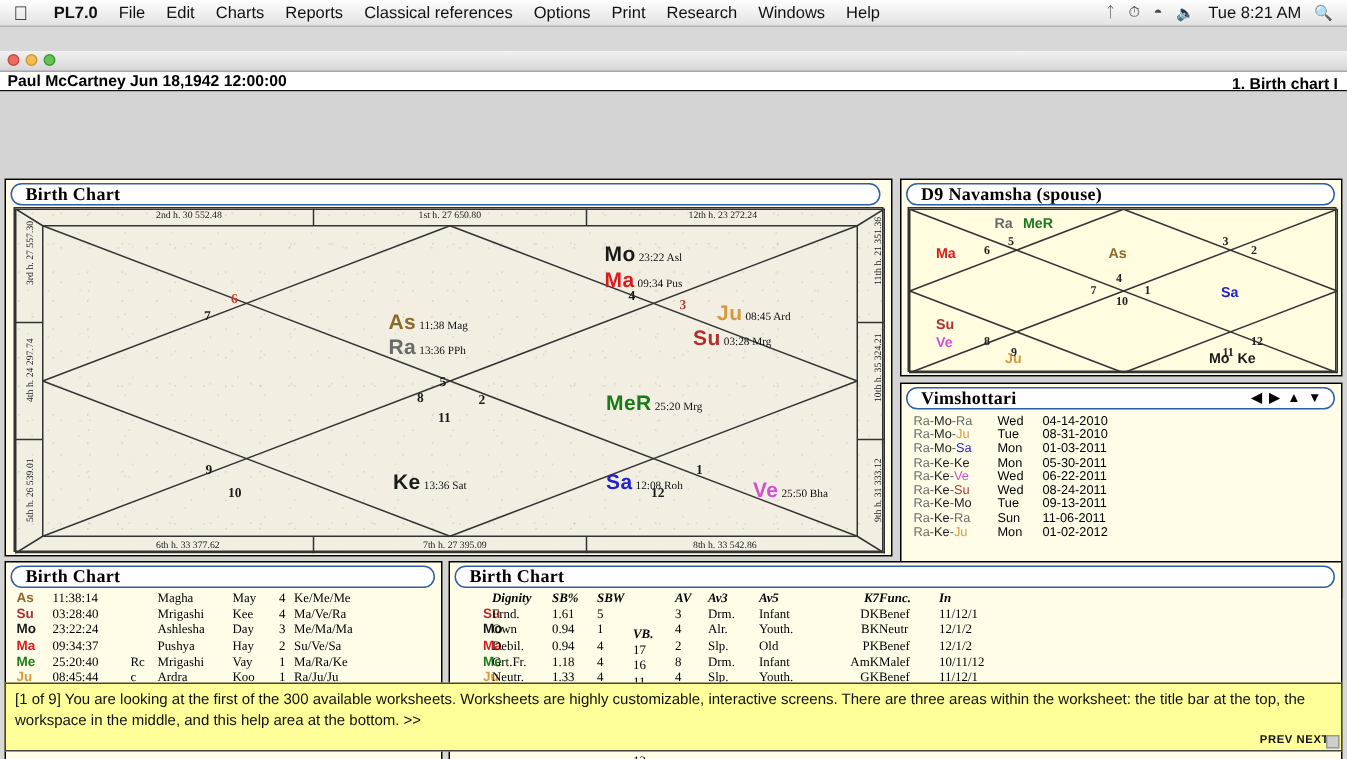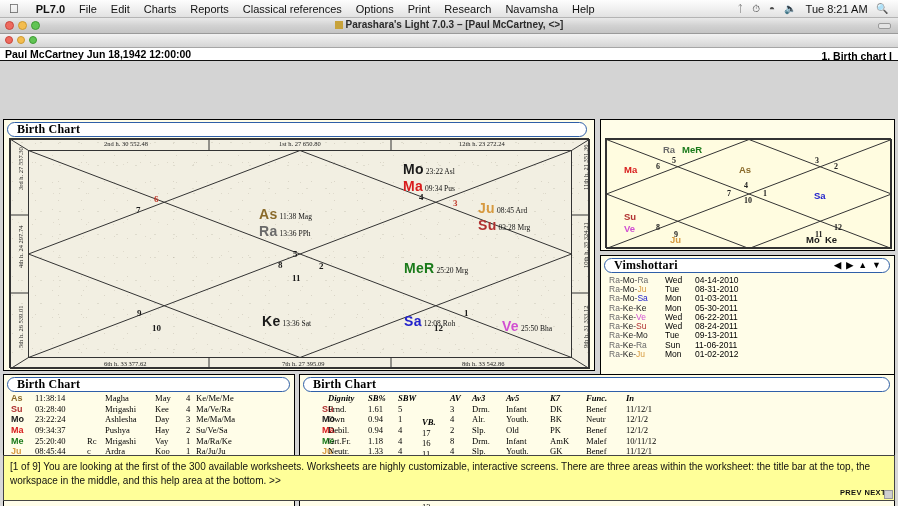--- a/index.html
+++ b/index.html
@@ -135,21 +135,21 @@
   .trow { display:flex; height:10.6px; align-items:center; white-space:nowrap; }
   .trow.hdr { font-style:italic; font-weight:bold; }
   .pab { font-family:"Liberation Sans", sans-serif; font-weight:bold; font-size:9px; }
 
   
   .c1a{width:27px;padding-left:3px;} .c1b{width:52px;} .c1c{width:18px;}
   .c1d{width:50px;} .c1e{width:31px;} .c1f{width:10px;} .c1g{}
   
   .c2a{width:24px;padding-left:18px;} .c2b{width:40px;} .c2c{width:30px;}
   .c2d{width:24px;} .c2e{width:28px;margin-top:48px;} .c2f{width:22px;} .c2g{width:34px;}
-  .c2h{width:44px;} .c2i{width:36px;} .c2j{width:40px;} .c2k{}
+  .c2h{width:44px;} .c2i{width:36px;text-align:right;} .c2j{width:40px;} .c2k{}
 
   
   .help {
     position:absolute; left:3px; top:455px; width:892px; height:46px;
     background:#ffff99; border:1px solid #444;
     font-family:"Liberation Sans", sans-serif; font-size:10px; color:#111;
     padding:4px 6px; line-height:1.35;
   }
   .help .nx { position:absolute; right:8px; bottom:2px; font-size:7.5px; font-weight:bold; letter-spacing:.4px;}
   .scrollnub { position:absolute; right:1px; bottom:1px; width:9px; height:9px; background:#cfcfcf; border:1px solid #999; }
@@ -165,43 +165,32 @@
     <span class="apple"></span>
     <span class="mi bold">PL7.0</span>
     <span class="mi">File</span>
     <span class="mi">Edit</span>
     <span class="mi">Charts</span>
     <span class="mi">Reports</span>
     <span class="mi">Classical references</span>
     <span class="mi">Options</span>
     <span class="mi">Print</span>
     <span class="mi">Research</span>
-    <span class="mi">Navamsha</span>
+    <span class="mi">Windows</span>
     <span class="mi">Help</span>
     <span class="menu-right">
       <span style="font-size:10px;">ᛏ</span>
       <span style="font-size:10px;">⏱</span>
       <span style="font-size:10px;">◓</span>
       <span style="font-size:10px;">🔈</span>
       <span class="clock">Tue 8:21 AM</span>
       <span style="font-size:10px;">🔍</span>
     </span>
   </div>
 
-  <div class="appwin">
-    <span class="lights">
-      <i class="l-red"></i>
-      <i class="l-yel"></i>
-      <i class="l-grn"></i>
-    </span>
-    <div class="title">
-      <span class="titleicon"></span><span>Parashara's Light 7.0.3 – [Paul McCartney,  &lt;&gt;]</span>
-    </div>
-    <span class="minbtn"></span>
-  </div>
 
   <div class="docbar">
     <span class="lights">
       <i class="l-red"></i>
       <i class="l-yel"></i>
       <i class="l-grn"></i>
     </span>
   </div>
 
   <div class="namebar">
@@ -260,21 +249,21 @@
       <div class="edge v" style="left:578px; top:70px;  transform:rotate(-90deg);">11th h.  21  351.36</div>
       <div class="edge v" style="left:578px; top:148px; transform:rotate(-90deg);">10th h.  35  324.21</div>
       <div class="edge v" style="left:578px; top:228px; transform:rotate(-90deg);">9th h.  31  333.12</div>
 
       <div id="rasi-planets">
           <div class="pl" style="left: 399px; top: 41px;"><span class="ab" style="color: rgb(26, 26, 26);">Mo</span><span class="dg">23:22 Asl</span></div>
           <div class="pl" style="left: 399px; top: 58px;"><span class="ab" style="color: rgb(216, 29, 29);">Ma</span><span class="dg">09:34 Pus</span></div>
           <div class="pl" style="left: 255px; top: 86px;"><span class="ab" style="color: rgb(138, 106, 42);">As</span><span class="dg">11:38 Mag</span></div>
           <div class="pl" style="left: 255px; top: 103px;"><span class="ab" style="color: rgb(106, 106, 106);">Ra</span><span class="dg">13:36 PPh</span></div>
           <div class="pl" style="left: 474px; top: 80px;"><span class="ab" style="color: rgb(215, 154, 64);">Ju</span><span class="dg">08:45 Ard</span></div>
-          <div class="pl" style="left: 474px; top: 97px;"><span class="ab" style="color: rgb(176, 48, 48);">Su</span><span class="dg">03:28 Mrg</span></div>
+          <div class="pl" style="left: 458px; top: 97px;"><span class="ab" style="color: rgb(176, 48, 48);">Su</span><span class="dg">03:28 Mrg</span></div>
           <div class="pl" style="left: 400px; top: 140px;"><span class="ab" style="color: rgb(26, 122, 26);">MeR</span><span class="dg">25:20 Mrg</span></div>
           <div class="pl" style="left: 400px; top: 157px; margin-top: 36px;"><span class="ab" style="color: rgb(34, 34, 204);">Sa</span><span class="dg">12:08 Roh</span></div>
           <div class="pl" style="left: 258px; top: 193px;"><span class="ab" style="color: rgb(26, 26, 26);">Ke</span><span class="dg">13:36 Sat</span></div>
           <div class="pl" style="left: 498px; top: 198px;"><span class="ab" style="color: rgb(209, 79, 209);">Ve</span><span class="dg">25:50 Bha</span></div>
         </div>
       <div id="rasi-housenums">
           <div class="hn red" style="left: 150px; top: 74px;">6</div>
           <div class="hn" style="left: 132px; top: 85px;">7</div>
           <div class="hn" style="left: 415px; top: 72px;">4</div>
           <div class="hn red" style="left: 449px; top: 78px;">3</div>
@@ -283,20 +272,23 @@
           <div class="hn" style="left: 274px; top: 140px;">8</div>
           <div class="hn" style="left: 288px; top: 153px;">11</div>
           <div class="hn" style="left: 460px; top: 188px;">1</div>
           <div class="hn" style="left: 430px; top: 203px;">12</div>
           <div class="hn" style="left: 133px; top: 188px;">9</div>
           <div class="hn" style="left: 148px; top: 203px;">10</div>
         </div>
     </div>
 
     <div class="panel" id="d9">
+      <div class="pcap" style="width:286px;">
+        <span class="lbl">D9 Navamsha  (spouse)</span>
+      </div>
       <div class="d9box">
         <svg width="286" height="110">
           <rect x="0.5" y="0.5" width="285" height="109" fill="none" stroke="#333"></rect>
           <line x1="0.5" y1="0.5" x2="285.5" y2="109.5" stroke="#333"></line>
           <line x1="0.5" y1="109.5" x2="285.5" y2="0.5" stroke="#333"></line>
           <line x1="0.5" y1="55" x2="143" y2="0.5" stroke="#333"></line>
           <line x1="143" y1="0.5" x2="285.5" y2="55" stroke="#333"></line>
           <line x1="285.5" y1="55" x2="143" y2="109.5" stroke="#333"></line>
           <line x1="143" y1="109.5" x2="0.5" y2="55" stroke="#333"></line>
         </svg>

